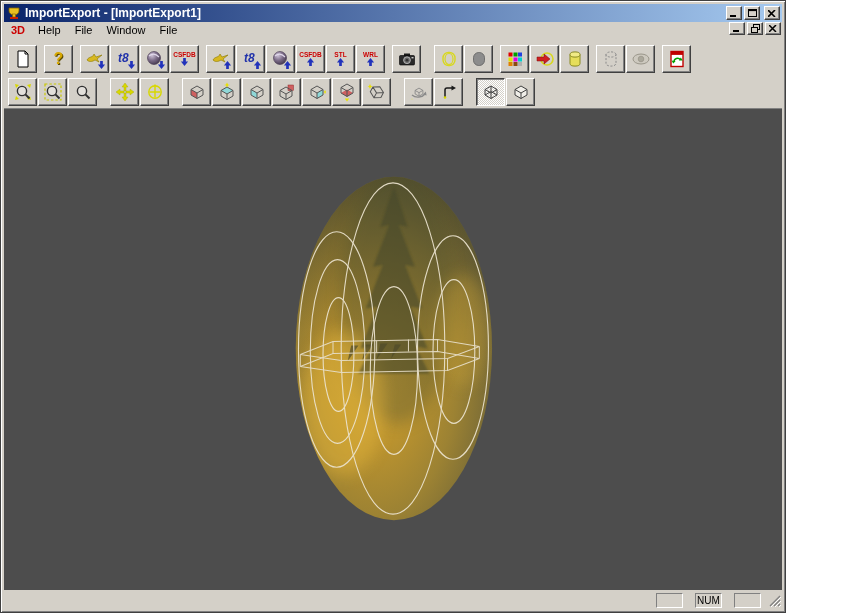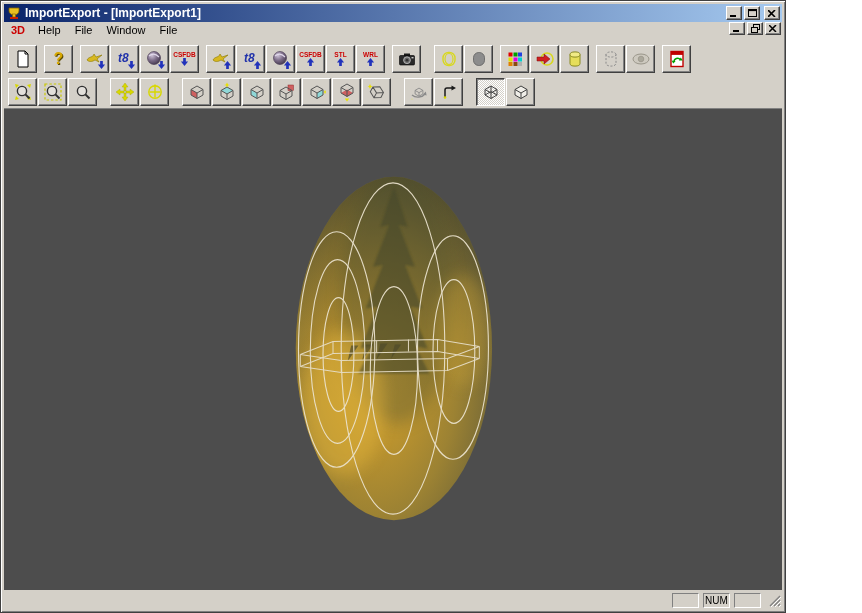--- a/index.html
+++ b/index.html
@@ -56,21 +56,21 @@
   .g1 { margin-left:6px; } .g2 { margin-left:12px; }
   .fmt-label { font-size:6.5px; font-weight:bold; color:#cc0000; line-height:7px; letter-spacing:0; }
   .corner-arrow { position:absolute; right:2px; bottom:2px; }
   
   .viewport { flex:1 1 auto; background:#4d4d4d; border-top:1px solid #808080; position:relative; overflow:hidden; }
   .viewport svg.scene { position:absolute; inset:0; width:100%; height:100%; }
   
   .statusbar { height:19px; flex:0 0 19px; display:flex; align-items:center; font-size:10px; padding:2px 1px 1px 2px; }
   .statusbar .fill { flex:1; }
   .status-pane {
-    width:27px; height:15px; margin-left:4px;
+    width:27px; height:15px; margin-left:12px;
     border:1px solid; border-color:#808080 #fff #fff #808080;
     display:flex; align-items:center; justify-content:center; color:#000;
   }
   .grip { width:14px; height:15px; margin-left:6px; align-self:flex-end; }
 </style>
 </head>
 <body>
 
 <svg width="0" height="0" style="position:absolute">
   <defs>

